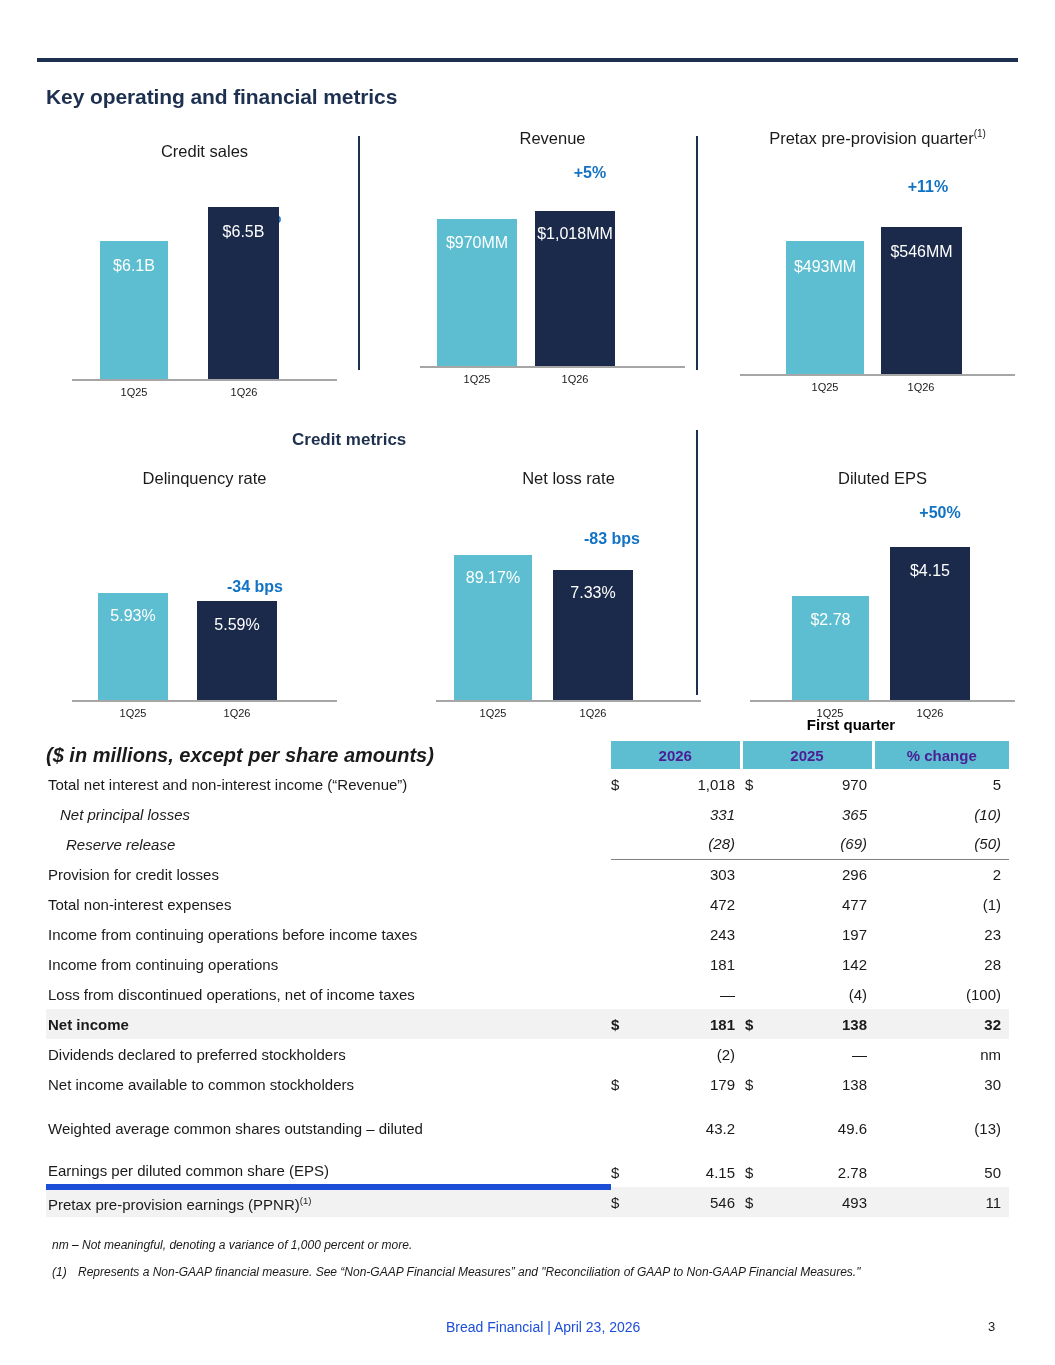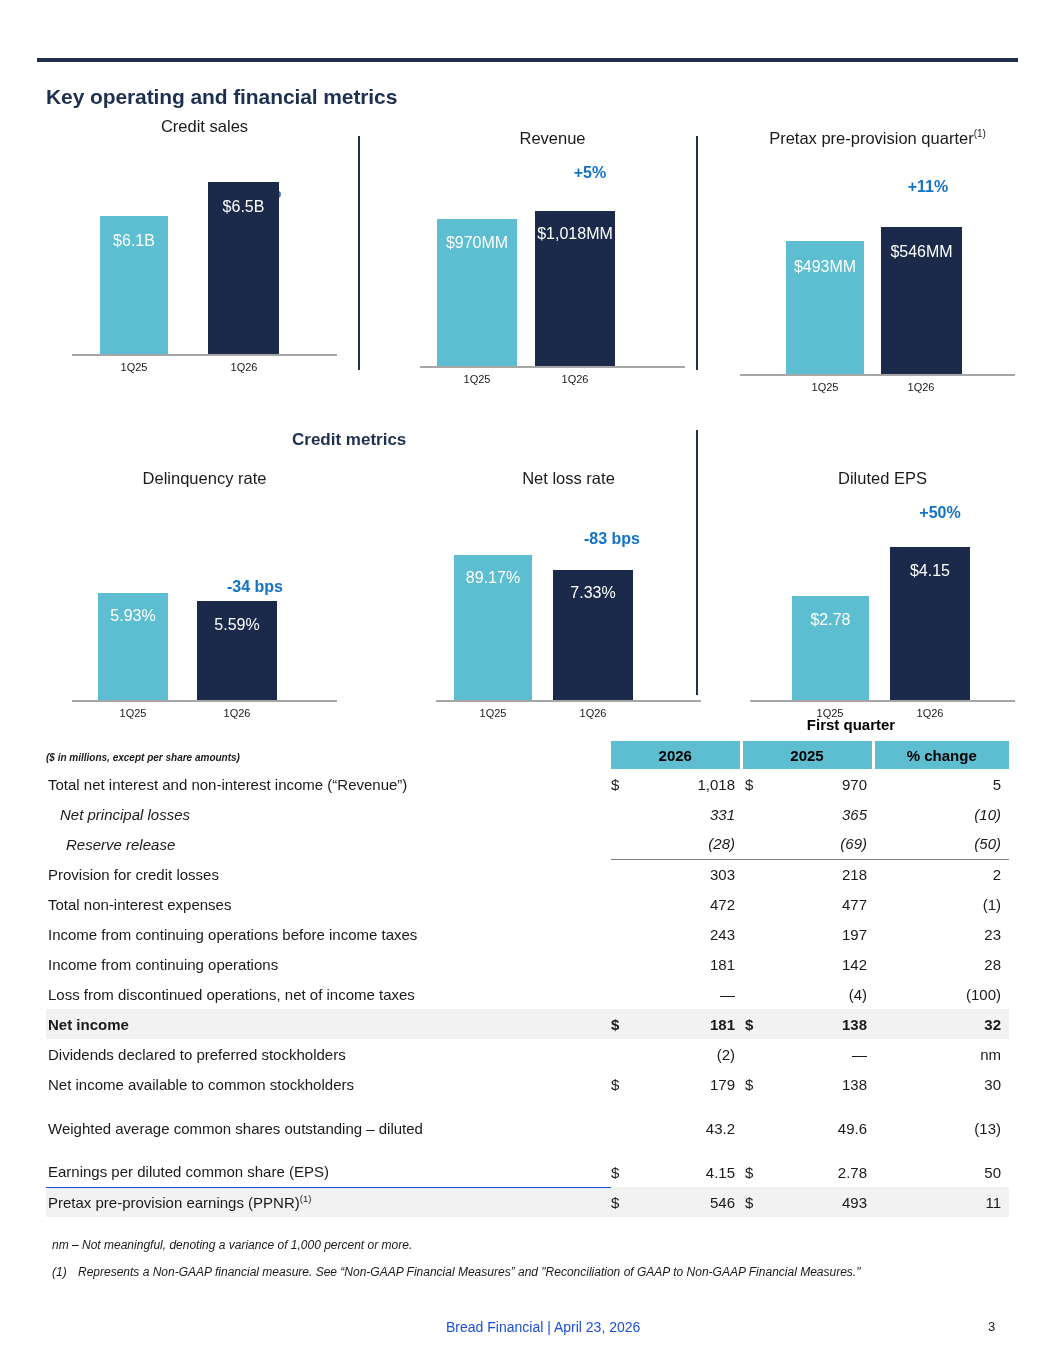--- a/index.html
+++ b/index.html
@@ -158,21 +158,21 @@
   
   .c-label { width: 565px; padding-left: 2px !important; }
   .c-cur-sym { width: 20px; text-align: left; }
   .c-cur-val { width: 110px; text-align: right; padding-right: 6px !important; }
   .c-pri-sym { width: 20px; text-align: left; padding-left: 4px !important; }
   .c-pri-val { width: 112px; text-align: right; padding-right: 6px !important; }
   .c-chg     { width: 136px; text-align: right; padding-right: 8px !important; }
 
   th.hcell {
     background: #5cbed0;
-    color: #000000;
+    color: #4c1d95;
     font-size: 15px;
     font-weight: bold;
     height: 28px;
     text-align: center;
     border-right: 3px solid #ffffff;
   }
   th.hcell.last { border-right: none; }
   th.hblank { background: transparent; }
 
   tr.italic td { font-style: italic; }
@@ -186,21 +186,21 @@
   tr.rule-nums td.c-cur-sym,
   tr.rule-nums td.c-cur-val,
   tr.rule-nums td.c-pri-sym,
   tr.rule-nums td.c-pri-val,
   tr.rule-nums td.c-chg {
     border-top: 1.5px solid #808080;
   }
 
   
   tr.rule-label td.c-label {
-    border-top: 1px solid #1d4ed8;
+    border-top: 6px solid #1d4ed8;
   }
 
   tr.spacer td { height: 14px; }
 
   sup.fn { font-size: 9.5px; vertical-align: super; }
 
   
   .footnotes {
     position: absolute;
     left: 52px;
@@ -241,21 +241,21 @@
 </style>
 </head>
 <body>
 
 <div class="slide">
 
   <div class="top-rule"></div>
 
   <div class="slide-title">Key operating and financial metrics</div>
 
-  <div class="chart" style="left:72px; top:116px; width:265px;">
+  <div class="chart" style="left:72px; top:141px; width:265px;">
     <div class="chart-title">
       <span>Credit sales</span><sup></sup>
     </div>
     <div class="plot" style="height:212px;">
       <div class="baseline"></div>
       <div class="delta" style="left:133px; width:120px; top:40px;">+7%</div>
       <div class="bar prior" style="left:28px; width:68px; height:138px;">
         <div class="bar-label" style="top:16px;">$6.1B</div>
       </div>
       <div class="bar current" style="left:136px; width:71px; height:172px;">
@@ -377,21 +377,21 @@
   </div>
 
   <div class="tbl-wrap">
 
     <div class="first-quarter">First quarter</div>
 
     <table class="fin">
       <thead>
         <tr>
           <th class="hblank" style="text-align:left;">
-            <span style="font-style:italic;font-weight:bold;color:#1a1a1a;font-size:10px;">($ in millions, except per share amounts)</span>
+            <span style="font-style:italic;font-weight:bold;color:#1a1a1a;font-size:20px;">($ in millions, except per share amounts)</span>
           </th>
           <th class="hcell" colspan="2">2026</th>
           <th class="hcell" colspan="2">2025</th>
           <th class="hcell last">% change</th>
         </tr>
       </thead>
       <tbody>
 
         <tr>
           <td class="c-label">Total net interest and non-interest income (“Revenue”)</td>
@@ -418,21 +418,21 @@
           <td class="c-pri-sym"></td>
           <td class="c-pri-val">(69)</td>
           <td class="c-chg">(50)</td>
         </tr>
 
         <tr class="rule-nums">
           <td class="c-label">Provision for credit losses</td>
           <td class="c-cur-sym"></td>
           <td class="c-cur-val">303</td>
           <td class="c-pri-sym"></td>
-          <td class="c-pri-val">218</td>
+          <td class="c-pri-val">296</td>
           <td class="c-chg">2</td>
         </tr>
 
         <tr>
           <td class="c-label">Total non-interest expenses</td>
           <td class="c-cur-sym"></td>
           <td class="c-cur-val">472</td>
           <td class="c-pri-sym"></td>
           <td class="c-pri-val">477</td>
           <td class="c-chg">(1)</td>

